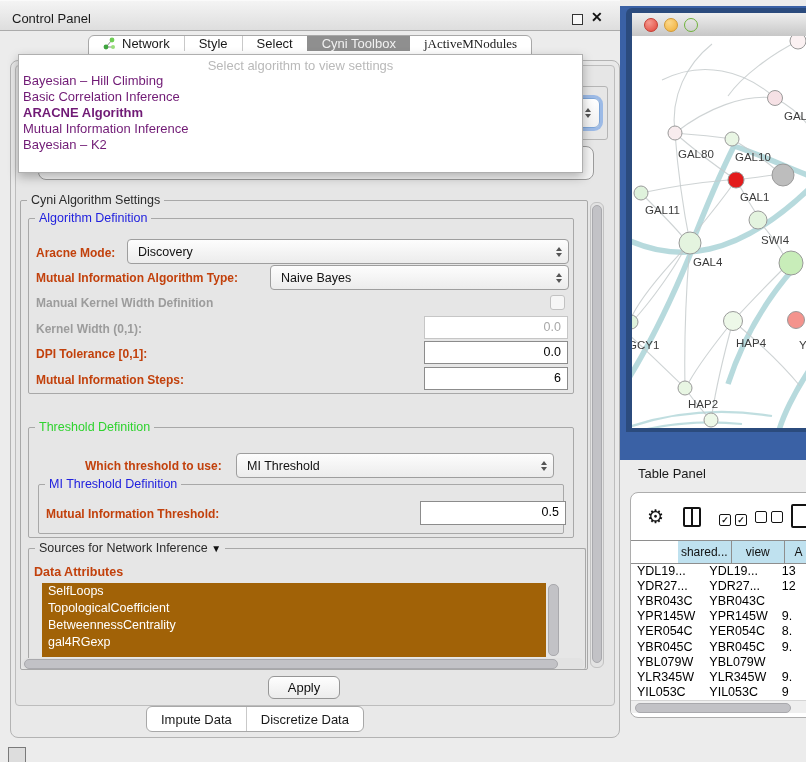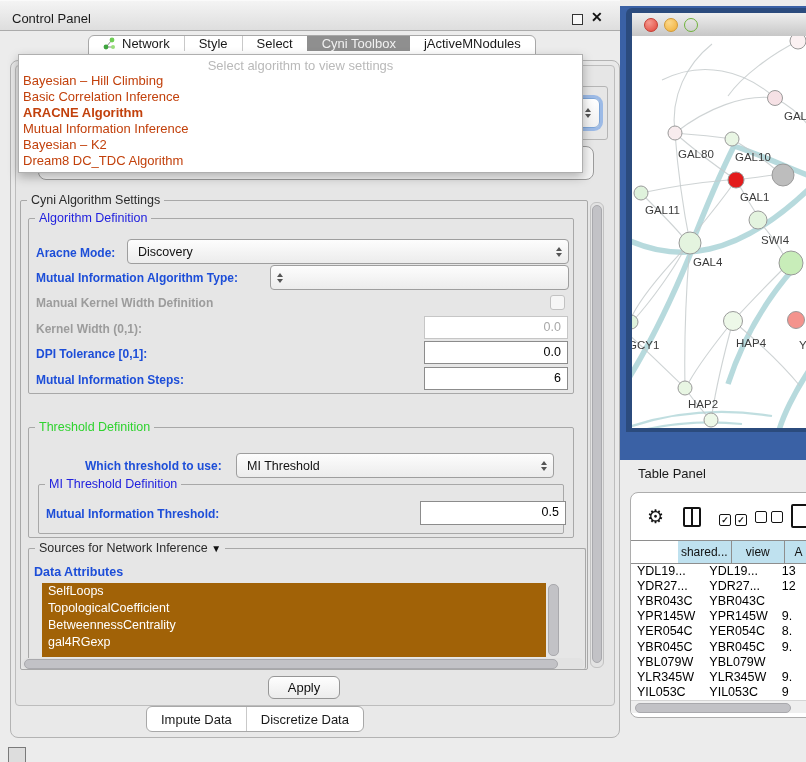--- a/index.html
+++ b/index.html
@@ -10,44 +10,44 @@
   .cp-header{left:0;top:3;width:620px;height:29px;background:linear-gradient(#F4F4F4,#DEDEDE);
              border-top:1px solid #FAFAFA;border-bottom:1px solid #ABABAB;}
   .cp-title{left:12px;top:10px;font-size:13px;color:#1A1A1A;text-align:center;}
   .float-icon{left:572px;top:13px;width:9px;height:9px;border:1.5px solid #333;background:#F8F8F8;}
   .close-icon{left:591px;top:8px;font-size:14px;font-weight:bold;color:#111;}
   .tabbar{left:88px;top:35px;height:24px;display:flex;background:#FFF;border:1px solid #A8A8A8;
           border-radius:6px;overflow:hidden;align-items:flex-start;}
   .tab{display:flex;align-items:center;padding:0 14px;font-size:13px;color:#1A1A1A;border-left:1px solid #C9C9C9;}
   .tab:first-child{border-left:none;}
   .tab.selected{background:#8F8F8F;color:#F1F1F1;border-left:1px solid #8F8F8F;}
-  .tab.selected + .tab{border-left:none;}
+  .tab.selected + .tab{border-left:none;font-family:Liberation Serif, serif;}
   .net-ic{display:inline-block;margin-right:6px;width:13px;height:13px;}
   .mainpanel{left:10px;top:60px;width:608px;height:676px;background:#E9E9E9;
              border:1px solid #B3B3B3;border-radius:8px;}
   .contentpane{left:15px;top:65px;width:598px;height:639px;background:#E6E6E6;
                border:1px solid #BDBDBD;border-radius:4px;}
   
   .bg-group{left:20px;top:86px;width:586px;height:52px;border:1px solid #B5B5B5;border-radius:3px;}
   .bg-combo-focus{left:30px;top:98px;width:568px;height:28px;background:linear-gradient(#FFFFFF,#F0F0F0);
                   border:1px solid #7EA6D8;border-radius:6px;box-shadow:0 0 0 3px rgba(95,150,230,.55);}
   .bg-combo2{left:38px;top:146px;width:554px;height:32px;background:#F4F4F4;border:1px solid #9C9C9C;border-radius:8px;}
   
   .dropdown{left:18px;top:54px;width:563px;height:117px;background:#FFF;border:1px solid #AFAFAF;
             box-shadow:0 4px 10px rgba(0,0,0,.28);z-index:5;}
   .dd-prompt{width:100%;text-align:center;color:#B9B9B9;font-size:13px;padding-top:3px;}
-  .dd-item{height:16px;line-height:16px;padding-left:4px;font-size:13px;color:#c2410c;white-space:nowrap;}
+  .dd-item{height:16px;line-height:16px;padding-left:4px;font-size:13px;color:#701a75;white-space:nowrap;}
   .dd-item.bold{font-weight:bold;}
   
   .group{border:1px solid #A8A8A8;border-radius:2px;}
   .gtitle{position:absolute;top:-8px;left:6px;background:#E6E6E6;padding:0 4px;font-size:12.5px;}
   .t-plain{color:#2B2B2B;}
   .t-blue{color:#2121DE;}
   .t-green{color:#2FD32F;}
-  .flabel{font-size:12px;font-weight:bold;color:#1d4ed8;white-space:nowrap;}
+  .flabel{font-size:12px;font-weight:bold;color:#c2410c;white-space:nowrap;}
   .flabel.dis{color:#9C9C9C;}
   .combo{background:linear-gradient(#FDFDFD,#ECECEC);border:1px solid #9E9E9E;border-radius:4px;
          display:flex;align-items:center;font-size:12.5px;color:#111;}
   .combo .val{flex:1;padding-left:10px;white-space:nowrap;}
   .spin{width:18px;display:flex;flex-direction:column;align-items:center;justify-content:center;gap:2px;}
   .tri-up{width:0;height:0;border-left:3.5px solid transparent;border-right:3.5px solid transparent;border-bottom:4px solid #555;}
   .tri-dn{width:0;height:0;border-left:3.5px solid transparent;border-right:3.5px solid transparent;border-top:4px solid #555;}
   .tinput{background:#FFF;border:1px solid #8C8C8C;font-size:12.5px;color:#000;text-align:right;
           padding-right:6px;line-height:20px;}
   .tinput.dis{border:1px solid #C6C6C6;color:#A8A8A8;}
@@ -134,21 +134,20 @@
   <div class="abs bg-combo2"></div>
 
   <div class="abs dropdown">
     <div class="dd-prompt">Select algorithm to view settings</div>
     <div id="dd-items">
         <div class="dd-item">Bayesian – Hill Climbing</div>
         <div class="dd-item">Basic Correlation Inference</div>
         <div class="dd-item bold">ARACNE Algorithm</div>
         <div class="dd-item">Mutual Information Inference</div>
         <div class="dd-item">Bayesian – K2</div>
-        <div class="dd-item">Dream8 DC_TDC Algorithm</div>
       </div>
   </div>
 
   <div class="abs group" style="left:20px;top:200px;width:566px;height:468px;">
     <span class="gtitle t-plain">Cyni Algorithm Settings</span>
   </div>
   <div class="abs vsb-track" style="left:590px;top:202px;width:12px;height:464px;">
     <div class="sb-thumb" style="position:absolute;left:1px;top:2px;width:8px;height:456px;"></div>
   </div>
 
@@ -158,20 +157,21 @@
   <div class="abs flabel" style="left:36px;top:246px;">Aracne Mode:</div>
   <div class="abs combo" style="left:127px;top:239px;width:440px;height:23px;">
     <span class="val">Discovery</span>
     <span class="spin">
         <span class="tri-up"></span>
         <span class="tri-dn"></span>
       </span>
   </div>
   <div class="abs flabel" style="left:36px;top:271px;">Mutual Information Algorithm Type:</div>
   <div class="abs combo" style="left:270px;top:265px;width:297px;height:23px;">
+    <span class="val">Naive Bayes</span>
     <span class="spin">
         <span class="tri-up"></span>
         <span class="tri-dn"></span>
       </span>
   </div>
   <div class="abs flabel dis" style="left:36px;top:296px;">Manual Kernel Width Definition</div>
   <div class="abs checkbox" style="left:550px;top:295px;"></div>
   <div class="abs flabel dis" style="left:36px;top:322px;">Kernel Width (0,1):</div>
   <div class="abs tinput dis" style="left:424px;top:316px;width:136px;height:21px;">0.0</div>
   <div class="abs flabel" style="left:36px;top:347px;">DPI Tolerance [0,1]:</div>

